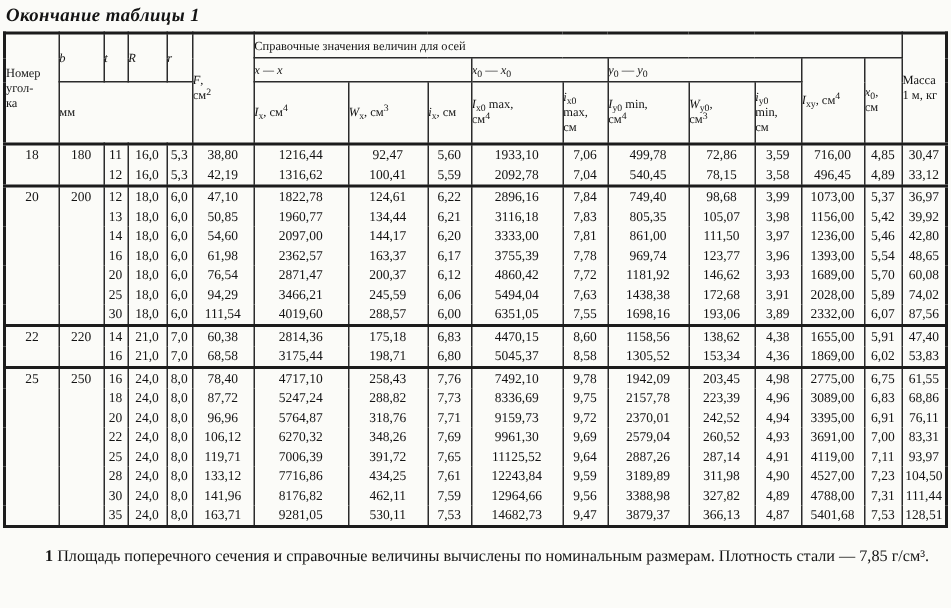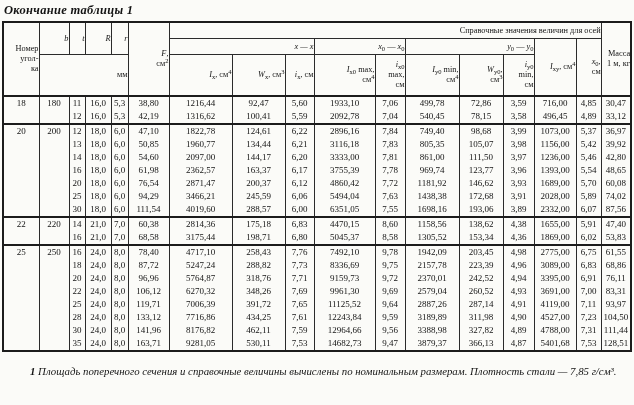--- a/index.html
+++ b/index.html
@@ -2,33 +2,33 @@
 <html><head>
 <meta charset="utf-8">
 <style>
   html,body{margin:0;padding:0;background:#fbfbf8;}
   body{width:634px;height:405px;overflow:hidden;font-family:"Liberation Serif","DejaVu Serif",serif;color:#141414;}
   .page{padding:2px 3px 0 2px;}
   .title{font-style:italic;font-weight:bold;font-size:12.5px;margin:1px 0 3px 2px;letter-spacing:.3px;}
   table{border-collapse:collapse;table-layout:fixed;width:628px;border:2px solid #1c1c1c;}
   th,td{border:1px solid #2b2b2b;overflow:hidden;}
   thead{border-bottom:2px solid #1c1c1c;}
-  thead th{font-weight:normal;font-size:8.3px;line-height:1.18;text-align:right;padding:1px 0;vertical-align:middle;}
+  thead th{font-weight:normal;font-size:8.3px;line-height:1.18;text-align:left;padding:1px 0;vertical-align:middle;}
   thead th i{font-style:italic;}
   thead sub{font-size:6.5px;vertical-align:-2px;line-height:0;}
   thead sup{font-size:6.5px;vertical-align:3px;line-height:0;}
   tr.h1 th{height:13px;}
   tr.h2 th{height:13px;}
   tr.h3 th{height:38px;}
   tbody{border-top:2px solid #1c1c1c;margin-left:48px;}
   tbody td{border-top:none;border-bottom:none;font-size:9px;line-height:13px;height:13px;text-align:center;white-space:nowrap;padding:0;}
   td.num{text-align:center;}
   .notes{margin-top:13px;font-size:10.8px;line-height:1.28;}
   .notes-heading{text-indent:28px;letter-spacing:2.5px;}
-  .note{margin:0;text-indent:28px;text-align:justify;font-style:italic;}
+  .note{margin:0;text-indent:28px;text-align:justify;}
   .nn{font-weight:bold;}
 </style>
 </head>
 <body>
 
 <div class="page">
   <div class="title">Окончание таблицы 1</div>
 
   <table>
     <colgroup>

